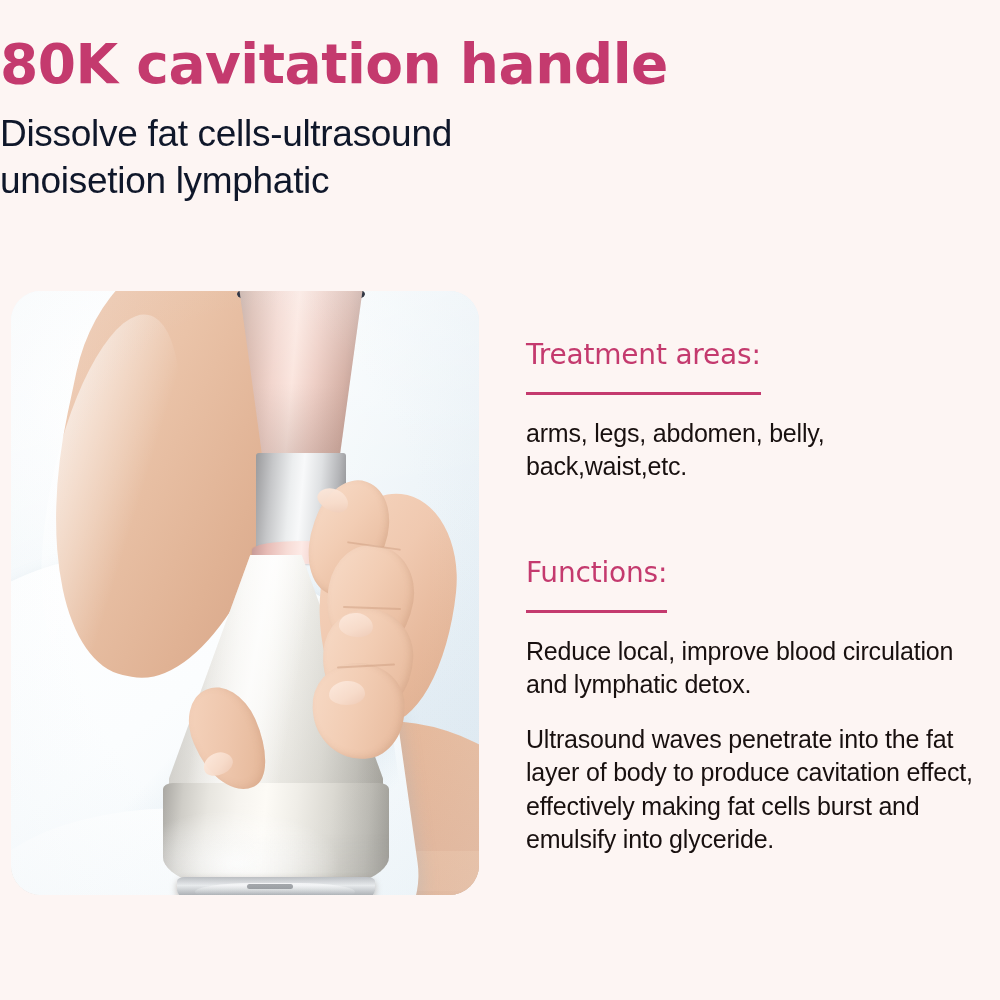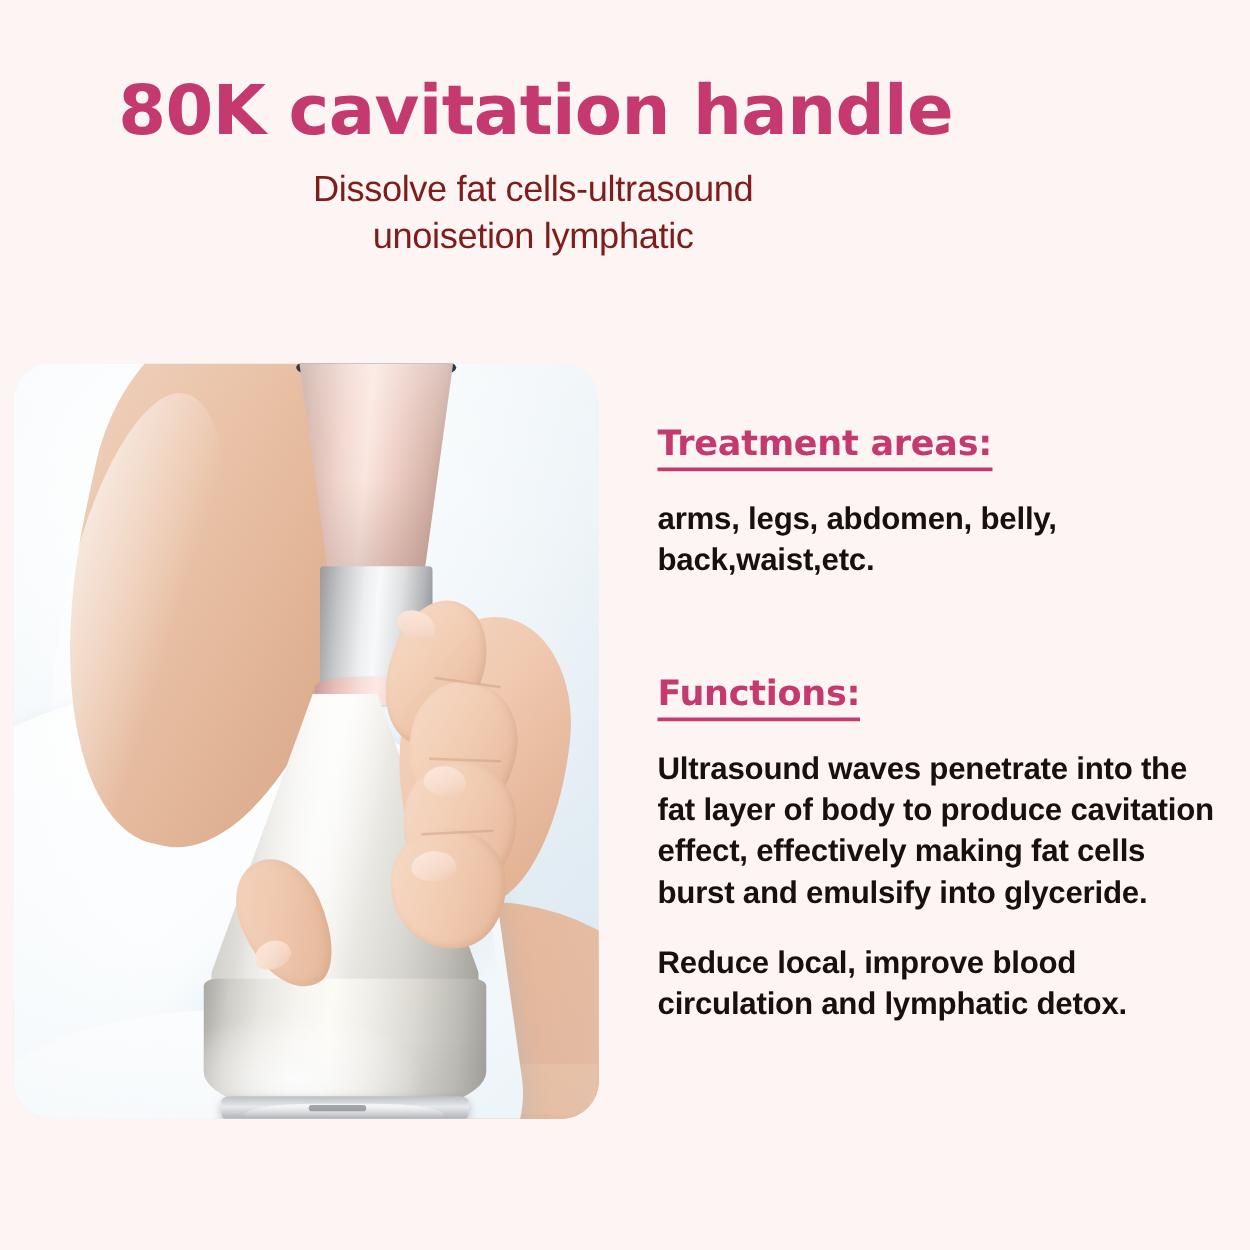--- a/index.html
+++ b/index.html
@@ -19,36 +19,35 @@
     height: 1000px;
     background: #fdf5f3;
     overflow: hidden;
   }
 
   
   .header {
     position: absolute;
     top: 0; left: 0;
     width: 857px;
-    padding-top: 58px;
-    text-align: center;
+    padding-top: 34px;
   }
   .title {
     font-size: 55px;
     font-weight: bold;
     color: #c43a6e;
     letter-spacing: -0.5px;
     line-height: 1.12;
     margin: 0;
     font-family: "DejaVu Sans", sans-serif;
   }
   .subtitle {
-    font-size: 29px;
+    font-size: 37px;
     font-weight: 300;
-    color: #7f1d1d;
+    color: #0f172a;
     line-height: 1.28;
     margin: 14px 4px 0 0;
     letter-spacing: -0.3px;
     font-family: "Liberation Sans", sans-serif;
   }
 
   
   .photo {
     position: absolute;
     left: 11px;
@@ -326,31 +325,31 @@
   
   .info {
     position: absolute;
     left: 526px;
     top: 338px;
     width: 452px;
   }
   .sec-head {
     display: inline-block;
     font-size: 28px;
-    font-weight: bold;
+    font-weight: normal;
     color: #c43a6e;
     letter-spacing: -0.2px;
     border-bottom: 3px solid #c43a6e;
-    padding-bottom: 3px;
+    padding-bottom: 21px;
     margin: 0;
     font-family: "DejaVu Sans", sans-serif;
   }
   .sec-body {
     font-size: 25px;
-    font-weight: 700;
+    font-weight: 400;
     color: #18100f;
     line-height: 1.33;
     margin: 22px 0 0 0;
     letter-spacing: -0.2px;
   }
   .block-areas { margin-bottom: 0; }
   .block-functions { margin-top: 72px; }
   .para { margin-top: 22px; }
 </style>
 </head>
@@ -422,19 +421,19 @@
       <div>
         <h2 class="sec-head">Treatment areas:</h2>
       </div>
       <p class="sec-body">arms, legs, abdomen, belly, back,waist,etc.</p>
     </div>
 
     <div class="block-functions">
       <div>
         <h2 class="sec-head">Functions:</h2>
       </div>
+      <p class="sec-body">Reduce local, improve blood circulation and lymphatic detox.</p>
       <p class="sec-body para">Ultrasound waves penetrate into the fat layer of body to produce cavitation effect, effectively making fat cells burst and emulsify into glyceride.</p>
-      <p class="sec-body">Reduce local, improve blood circulation and lymphatic detox.</p>
     </div>
 
   </div>
 
 </div>
 
 </body></html>

